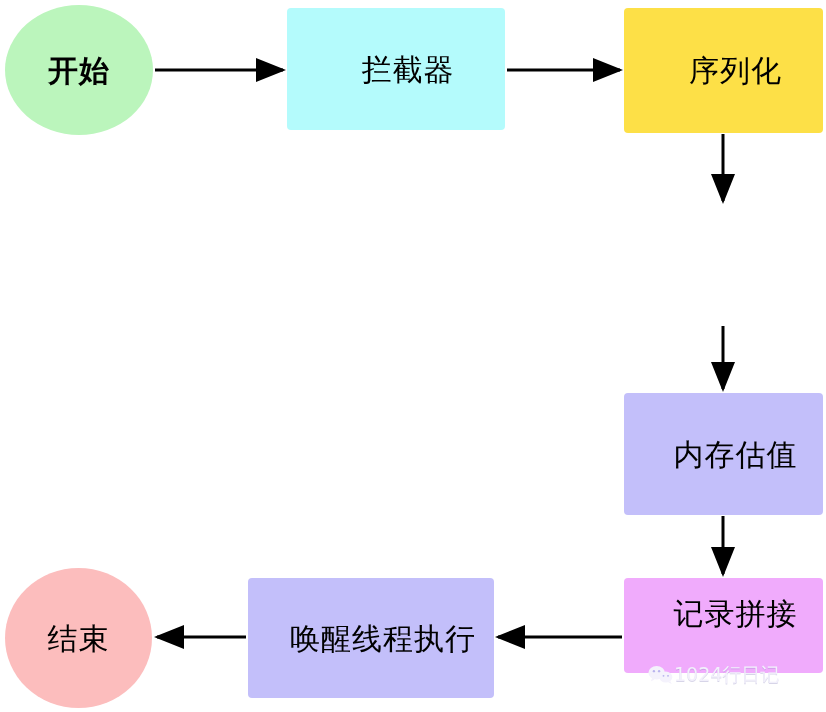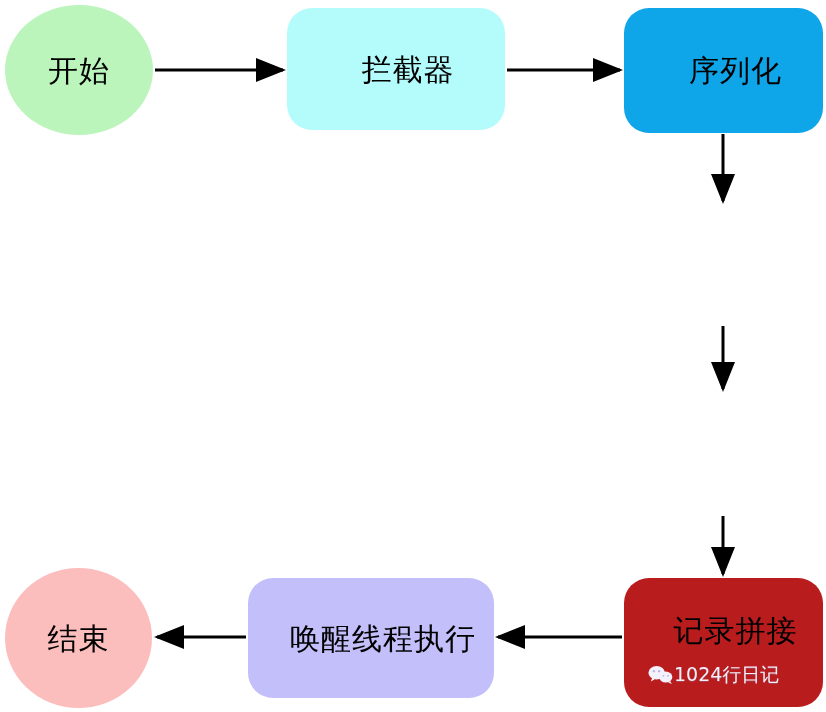--- a/index.html
+++ b/index.html
@@ -25,21 +25,21 @@
     font-size: 30px;
     line-height: 1.1;
     letter-spacing: 1px;
     white-space: nowrap;
     user-select: none;
   }
   .node.terminator {
     border-radius: 50%;
   }
   .node.process {
-    border-radius: 25px;
+    border-radius: 4px;
     padding-left: 24px;
   }
   .node-label {
     display: block;
   }
   svg.edges {
     position: absolute;
     left: 0;
     top: 0;
     width: 826px;
@@ -84,35 +84,38 @@
 
     <line x1="723" y1="326" x2="723" y2="389" stroke="#000000" stroke-width="3" marker-end="url(#arrow-r)"></line>
 
     <line x1="723" y1="516" x2="723" y2="574" stroke="#000000" stroke-width="3" marker-end="url(#arrow-r)"></line>
 
     <line x1="622" y1="637" x2="498" y2="637" stroke="#000000" stroke-width="3" marker-end="url(#arrow-r)"></line>
 
     <line x1="246" y1="637" x2="157" y2="637" stroke="#000000" stroke-width="3" marker-end="url(#arrow-r)"></line>
   </svg>
 
-  <div class="node terminator" style="left:5px; top:5px; width:148px; height:130px; background:#bbf5bc;">
+  <div class="node terminator" style="left:5px; top:5px; width:148px; height:130px; background:#bbf5bc;font-weight:bold;">
     <span class="node-label">开始</span>
   </div>
 
   <div class="node process" style="left:287px; top:8px; width:218px; height:122px; background:#b4fbfc;">
     <span class="node-label">拦截器</span>
   </div>
 
-  <div class="node process" style="left:624px; top:8px; width:199px; height:125px; background:#0ea5e9;align-items:center;">
+  <div class="node process" style="left:624px; top:8px; width:199px; height:125px; background:#fde047;align-items:center;">
     <span class="node-label">序列化</span>
   </div>
 
 
+  <div class="node process" style="left:624px; top:393px; width:199px; height:122px; background:#c3bffa;">
+    <span class="node-label">内存估值</span>
+  </div>
 
-  <div class="node process" style="left:624px; top:578px; width:199px; height:129px; background:#b91c1c;">
+  <div class="node process" style="left:624px; top:578px; width:199px; height:95px; background:#f0abfc;">
     <span class="node-label" style="position:relative; top:-12px;">记录拼接</span>
   </div>
 
   <div class="node process" style="left:248px; top:578px; width:246px; height:120px; background:#c3bffa;">
     <span class="node-label">唤醒线程执行</span>
   </div>
 
   <div class="node terminator" style="left:5px; top:568px; width:147px; height:140px; background:#fcbdbd;">
     <span class="node-label">结束</span>
   </div>

